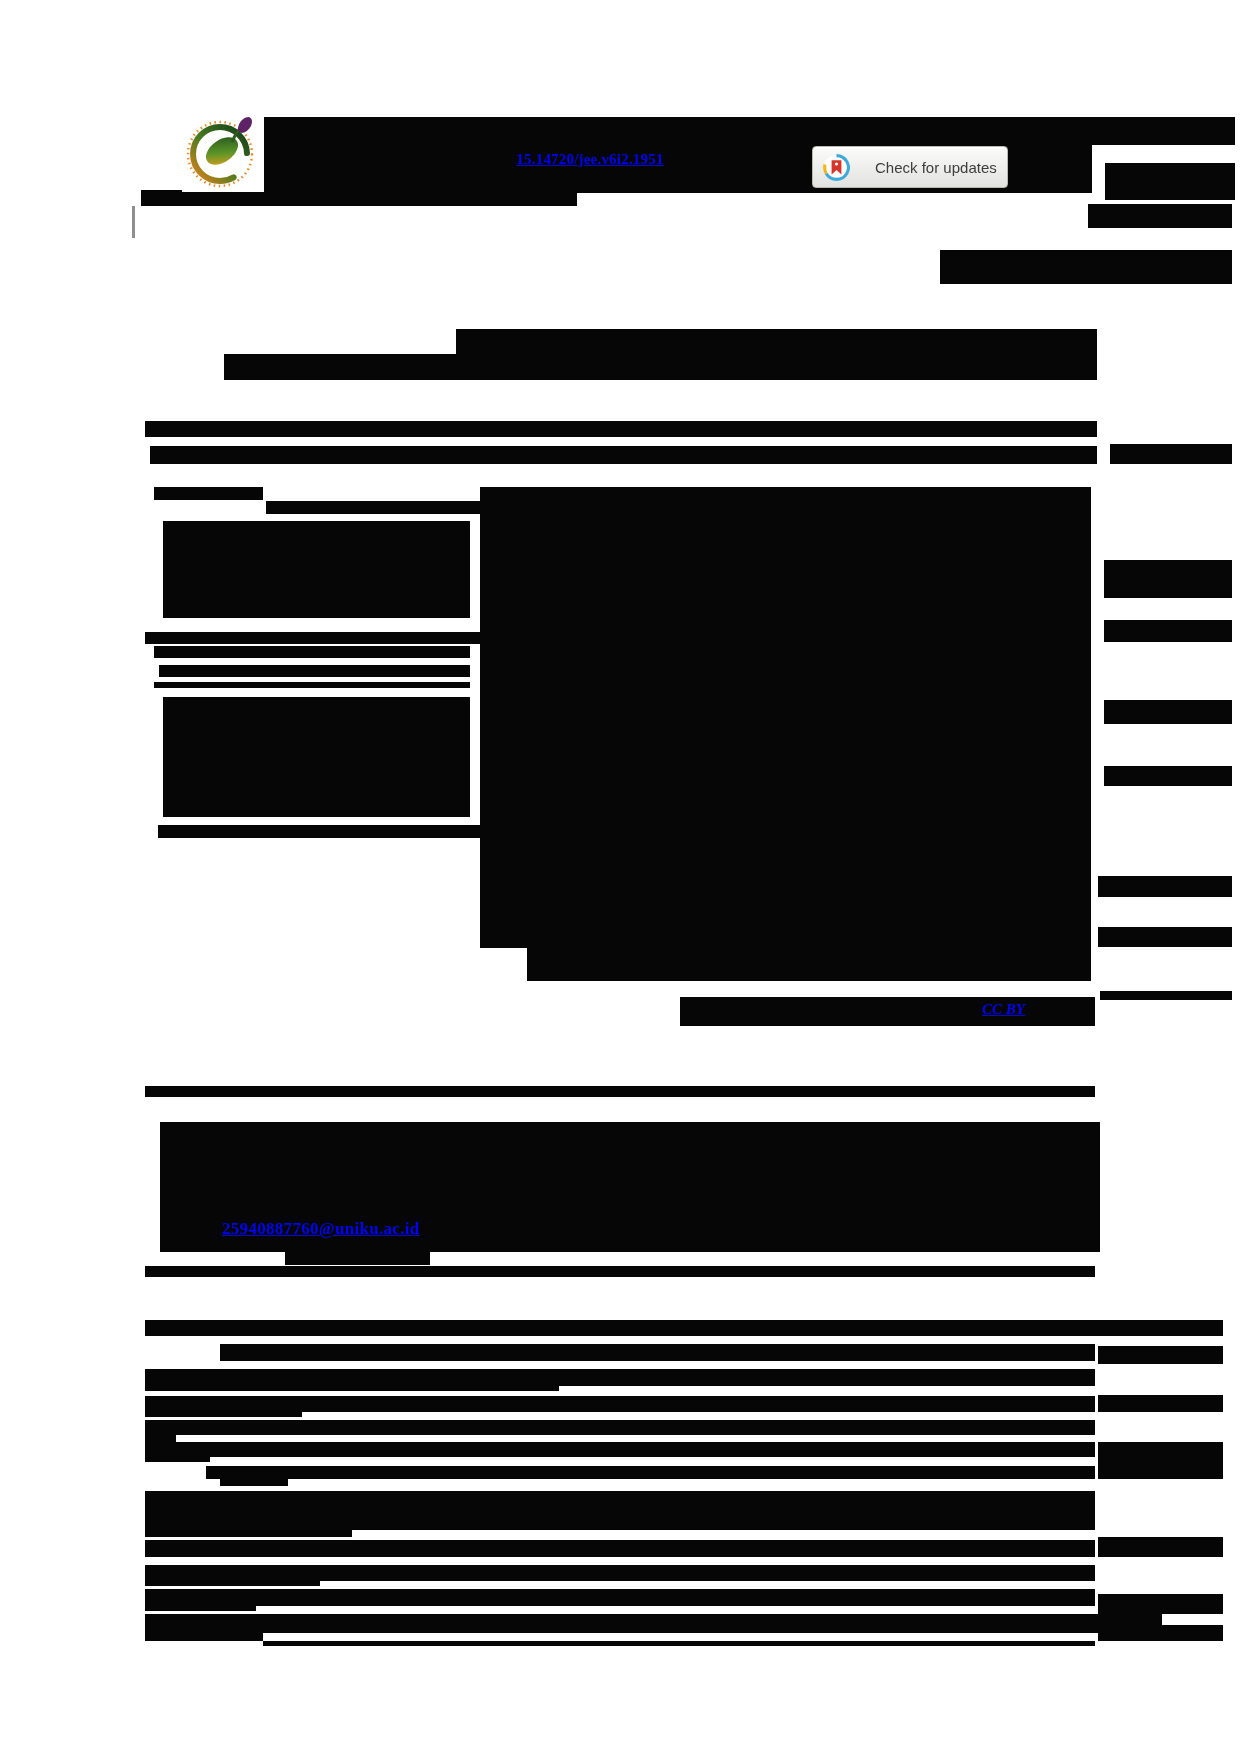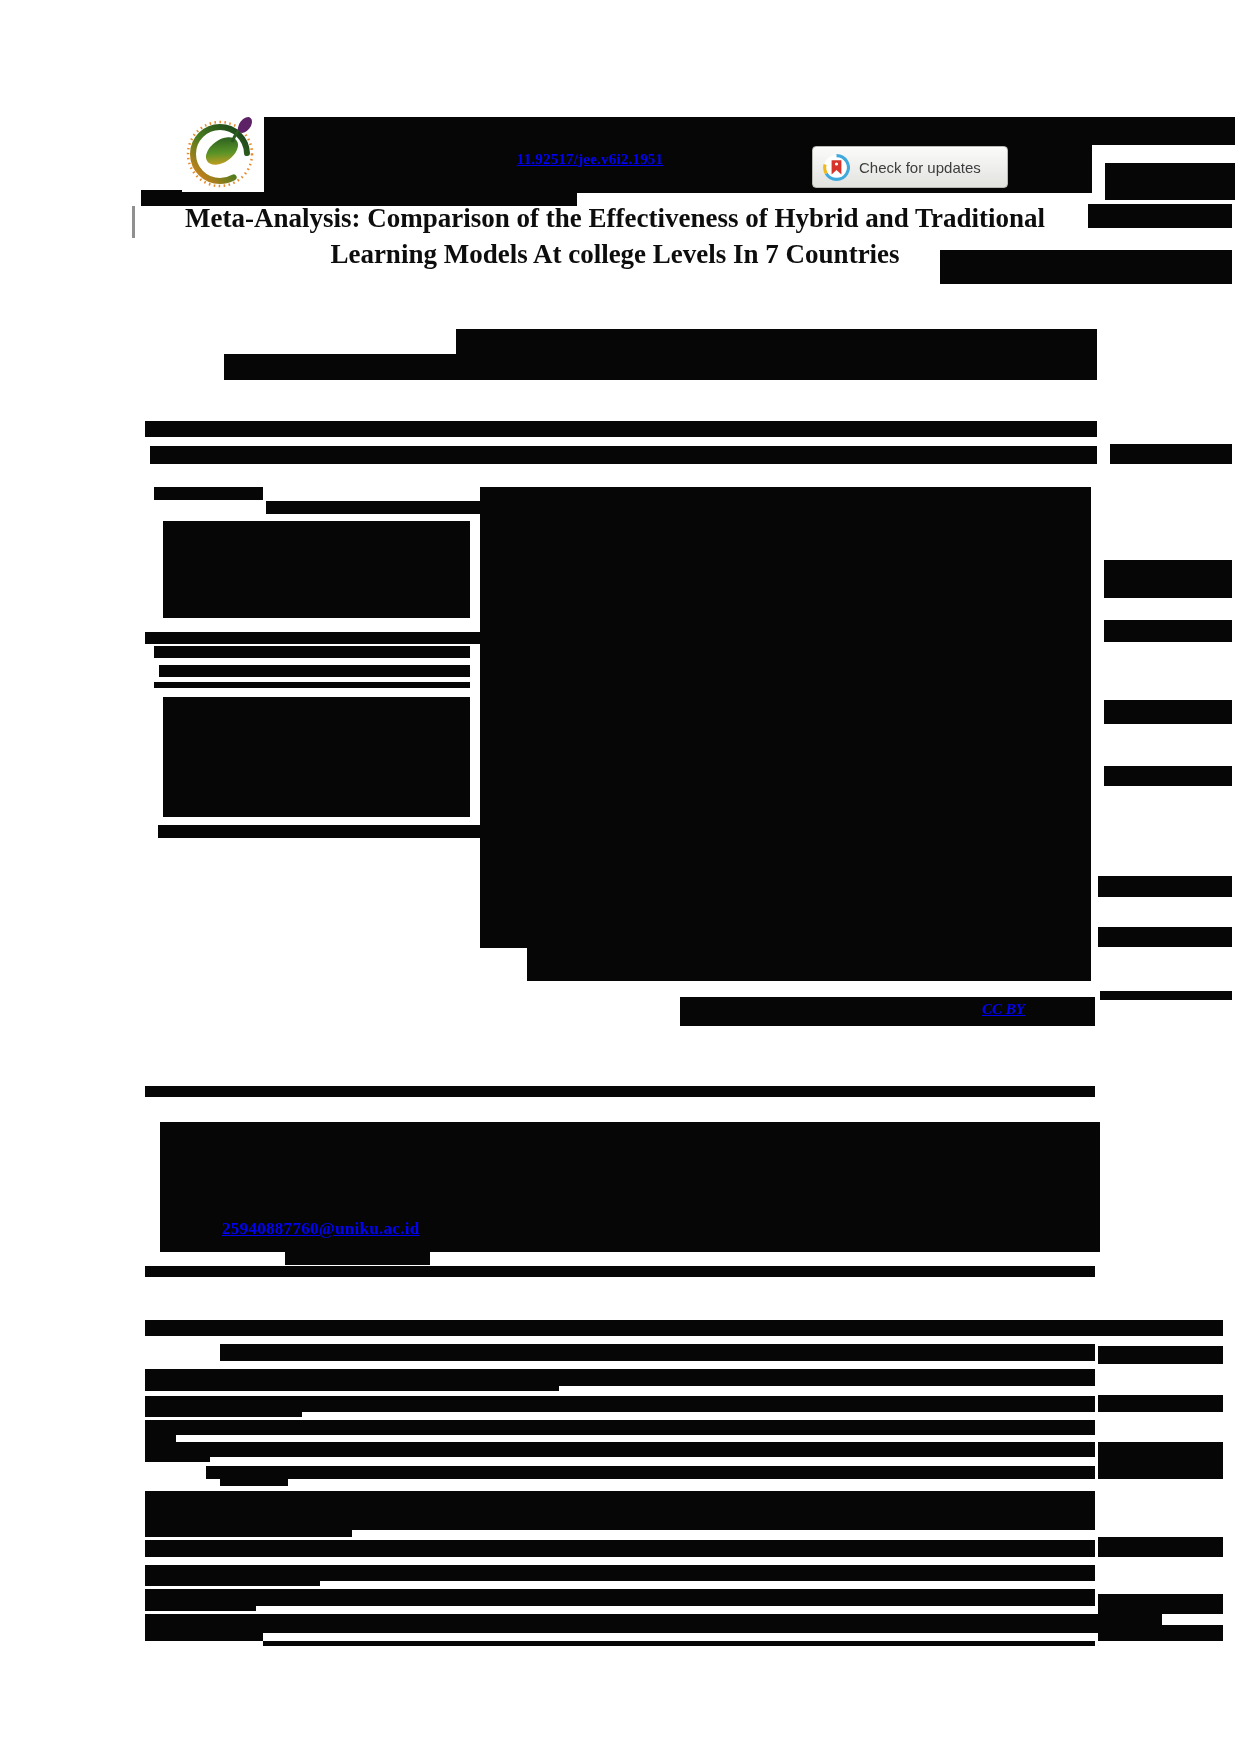--- a/index.html
+++ b/index.html
@@ -15,21 +15,21 @@
   .logo{position:absolute;left:182px;top:110px;width:82px;height:82px;z-index:5;background:#fff;}
   .doi-link{
     position:absolute;left:470px;top:151px;width:240px;z-index:6;
     font-size:15px;font-weight:bold;letter-spacing:.2px;
     color:var(--link_blue);text-decoration:underline;text-align:center;
   }
   .check-btn{
     position:absolute;left:812px;top:146px;width:196px;height:42px;z-index:6;
     background:linear-gradient(#fbfbfa,#ececea 60%,#e2e2df);
     border:1px solid #b9b9b4;border-radius:4px;
-    display:flex;align-items:center;gap:9px;padding:0 10px;box-sizing:border-box;
+    display:flex;align-items:center;gap:25px;padding:0 10px;box-sizing:border-box;
     font-family:"Liberation Sans", sans-serif;font-size:15px;color:#3d3d3d;
     box-shadow:0 1px 0 #ffffff inset;cursor:pointer;
   }
   .title-wrap{
     position:absolute;left:135px;top:200px;width:960px;z-index:4;
     text-align:center;font-weight:bold;font-size:27px;line-height:36px;color:#0d0d0d;
   }
   .title-sliver{position:absolute;left:132px;top:206px;width:3px;height:32px;background:#8f8f8f;z-index:3;}
   .ccby-link{
     position:absolute;left:982px;top:1001px;z-index:6;
@@ -130,39 +130,35 @@
       </defs>
       <rect width="82" height="82" fill="#ffffff"></rect>
       <circle cx="38" cy="44" r="27" fill="none" stroke="url(#ringG)" stroke-width="6" stroke-dasharray="140 35" stroke-dashoffset="-28" stroke-linecap="round"></circle>
       <circle cx="38" cy="44" r="32" fill="none" stroke="#e8821a" stroke-width="2.5" stroke-dasharray="1.5 3.5" stroke-dashoffset="10" opacity="0.95"></circle>
       <ellipse cx="40" cy="41" rx="18" ry="11" fill="url(#leafG)" transform="rotate(-35 40 41)"></ellipse>
       <path d="M50 32 Q55 20 62 15" stroke="#2d5a1e" stroke-width="3" fill="none"></path>
       <ellipse cx="63" cy="15" rx="9" ry="5.5" fill="#5d2166" transform="rotate(-52 63 15)"></ellipse>
     </svg>
   </span>
 
-  <a class="doi-link">11.92517/jee.v6i2.1951</a>
+  <a class="doi-link">15.14720/jee.v6i2.1951</a>
 
   <div class="check-btn">
     <span style="display:inline-flex;">
       <svg width="27" height="27" viewBox="0 0 27 27">
         <circle cx="13.5" cy="13.5" r="12.6" fill="#ffffff"></circle>
         <path d="M13.5 1.6 A11.9 11.9 0 1 1 3.2 19.5" fill="none" stroke="#3fa9dc" stroke-width="3.1"></path>
         <path d="M3.2 19.5 A11.9 11.9 0 0 1 2.1 10.5" fill="none" stroke="#f2b718" stroke-width="3.1"></path>
         <polygon points="8.6,6.3 18.4,6.3 18.4,20.6 13.5,16 8.6,20.6" fill="#d6332a"></polygon>
         <circle cx="13.5" cy="10" r="1.6" fill="#ffffff"></circle>
       </svg>
     </span>
     <span>Check for updates</span>
   </div>
 
   <div class="title-sliver"></div>
-  <div class="title-wrap">
-    <div>Meta-Analysis: Comparison of the Effectiveness of Hybrid and Traditional</div>
-    <div>Learning Models At college Levels In 7 Countries</div>
-  </div>
 
   <a class="ccby-link">CC BY</a>
 
 
   <a class="email-link">25940887760@uniku.ac.id</a>
 
 </div>
 
 </body></html>

